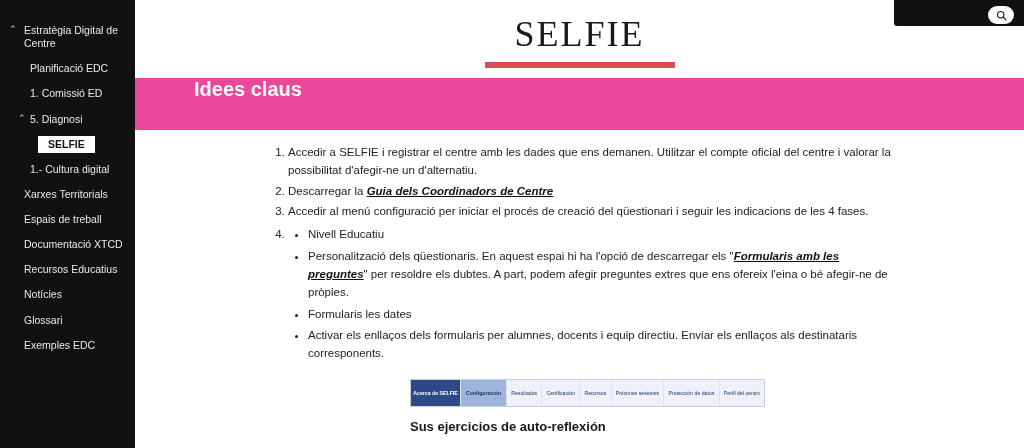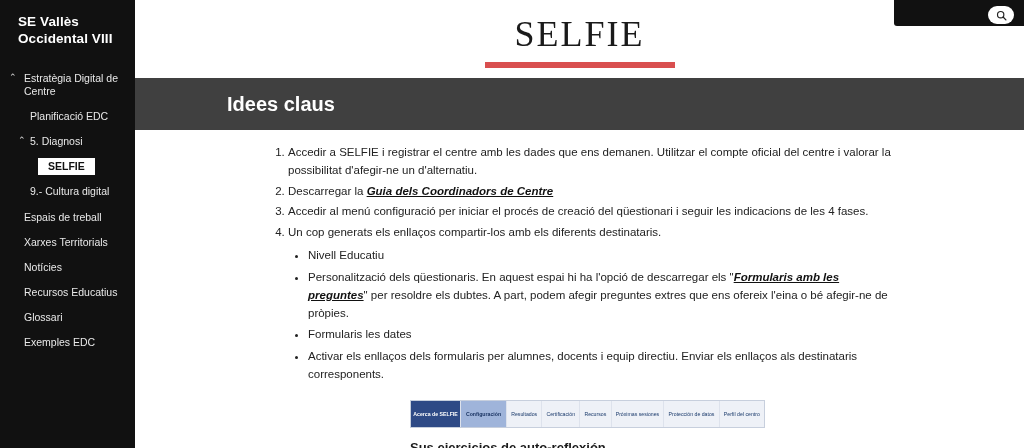--- a/index.html
+++ b/index.html
@@ -108,25 +108,24 @@
   .topbar-black {
     position: absolute;
     top: 0; right: 0;
     width: 130px;
     height: 26px;
     background: #111111;
     border-bottom-left-radius: 3px;
   }
 
   .banner {
-    background: #404040;
+    background: #ec4899;
     height: 52px;
     display: flex;
-    align-items: center;
-    padding-left: 92px;
+    padding-left: 59px;
   }
   .banner-title {
     color: #ffffff;
     font-size: 20px;
     font-weight: bold;
   }
 
   .content {
     padding: 14px 130px 0 135px;
   }
@@ -197,61 +196,66 @@
     color: #1a1a1a;
     margin: 12px 0 10px 0;
   }
 </style>
 </head>
 <body>
 
 <div class="page">
 
   <aside class="sidebar">
-    <div class="site-title">SE Vallès Occidental VIII</div>
     <nav class="nav">
 
       <div class="nav-item lvl1">
         <span class="caret">⌃</span>
         <span>Estratègia Digital de Centre</span>
       </div>
 
       <div class="nav-item lvl2">
         <span>Planificació EDC</span>
       </div>
 
+      <div class="nav-item lvl2">
+        <span>1. Comissió ED</span>
+      </div>
 
       <div class="nav-item lvl2">
         <span class="caret lvl2">⌃</span>
         <span>5. Diagnosi</span>
       </div>
 
       <div style="padding:2px 0 4px 0;">
         <div class="nav-item active">SELFIE</div>
       </div>
 
       <div class="nav-item lvl2">
-        <span>9.- Cultura digital</span>
+        <span>1.- Cultura digital</span>
+      </div>
+
+      <div class="nav-item lvl1">
+        <span>Xarxes Territorials</span>
       </div>
 
       <div class="nav-item lvl1">
         <span>Espais de treball</span>
       </div>
 
       <div class="nav-item lvl1">
-        <span>Xarxes Territorials</span>
-      </div>
-
+        <span>Documentació XTCD</span>
+      </div>
+
+      <div class="nav-item lvl1">
+        <span>Recursos Educatius</span>
+      </div>
 
       <div class="nav-item lvl1">
         <span>Notícies</span>
-      </div>
-
-      <div class="nav-item lvl1">
-        <span>Recursos Educatius</span>
       </div>
 
       <div class="nav-item lvl1">
         <span>Glossari</span>
       </div>
 
       <div class="nav-item lvl1">
         <span>Exemples EDC</span>
       </div>
 
@@ -282,21 +286,20 @@
         <li>
           <span>Accedir a SELFIE i <b>registrar el centre</b> amb les dades que ens demanen. Utilitzar el compte oficial del centre i valorar la possibilitat d'afegir-ne un d'alternatiu.</span>
         </li>
         <li>
           Descarregar la <a class="link" href="#">Guia dels Coordinadors de Centre</a>
         </li>
         <li>
           Accedir al <b>menú configuració</b> per iniciar el procés de creació del qüestionari i seguir les indicacions de les 4 fases.
         </li>
         <li>
-          <span>Un cop generats els enllaços compartir-los amb els diferents destinataris.</span>
           <ul class="subs">
             <li>Nivell Educatiu</li>
             <li>Personalització dels qüestionaris. En aquest espai hi ha l'opció de descarregar els "<a class="link" href="#">Formularis amb les preguntes</a>" per resoldre els dubtes. A part, podem afegir preguntes extres que ens ofereix l'eina o bé afegir-ne de pròpies.</li>
             <li>Formularis les dates</li>
             <li>Activar els enllaços dels formularis per alumnes, docents i equip directiu. Enviar els enllaços als destinataris corresponents.</li>
           </ul>
         </li>
       </ol>
 
       <div class="shot">

